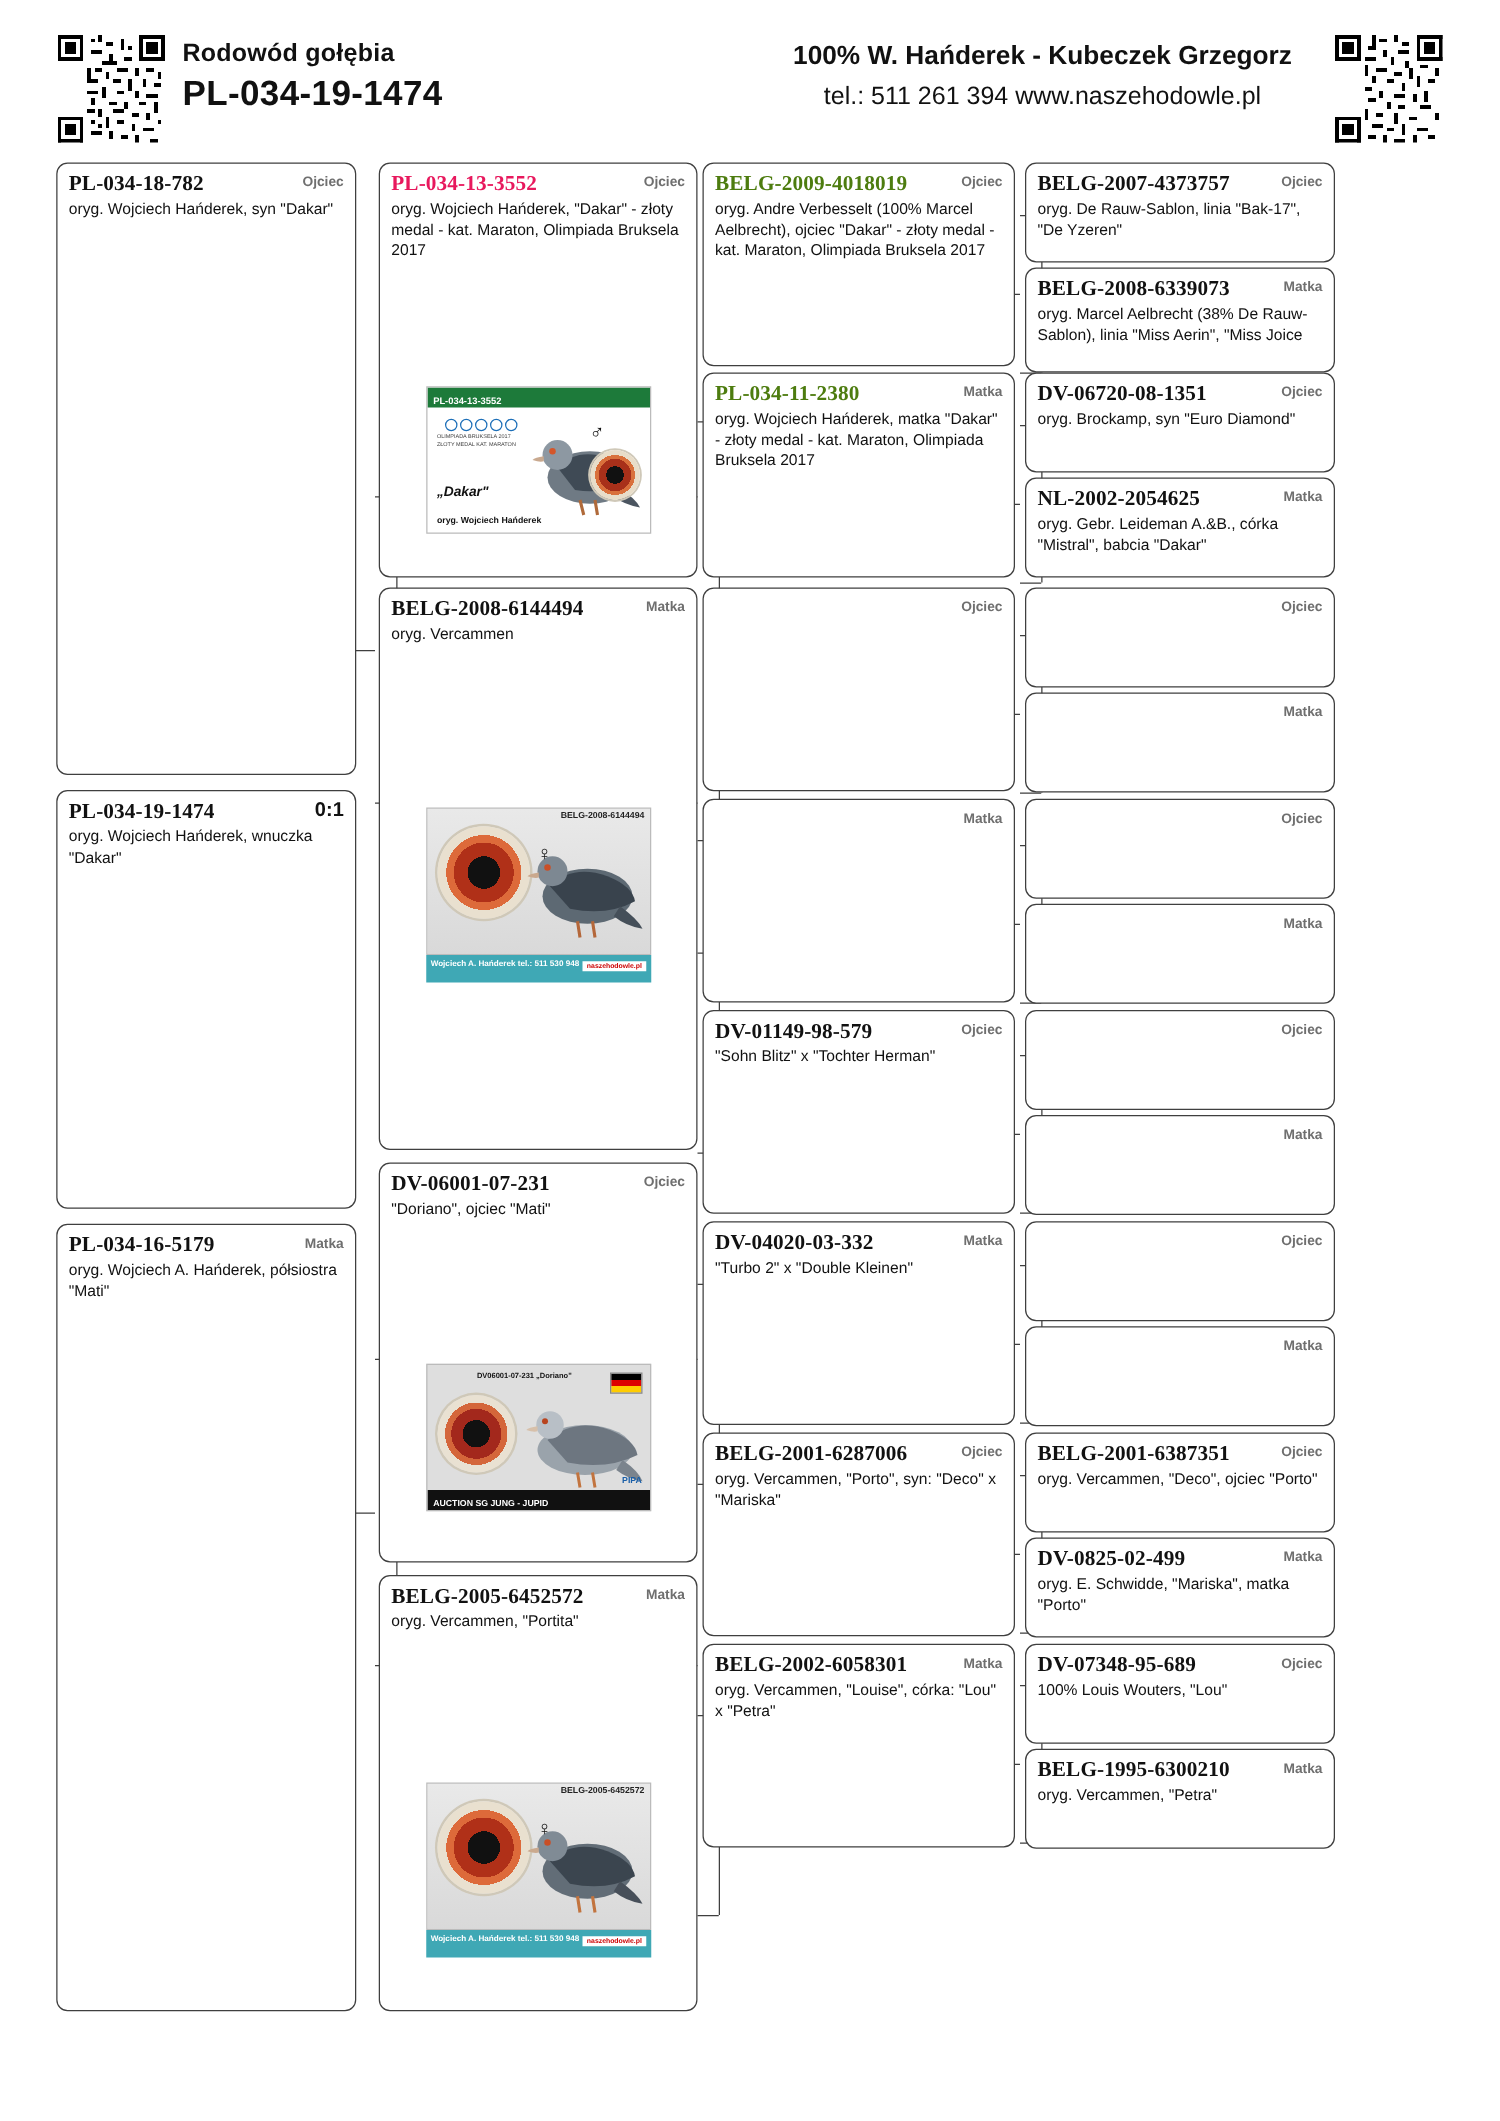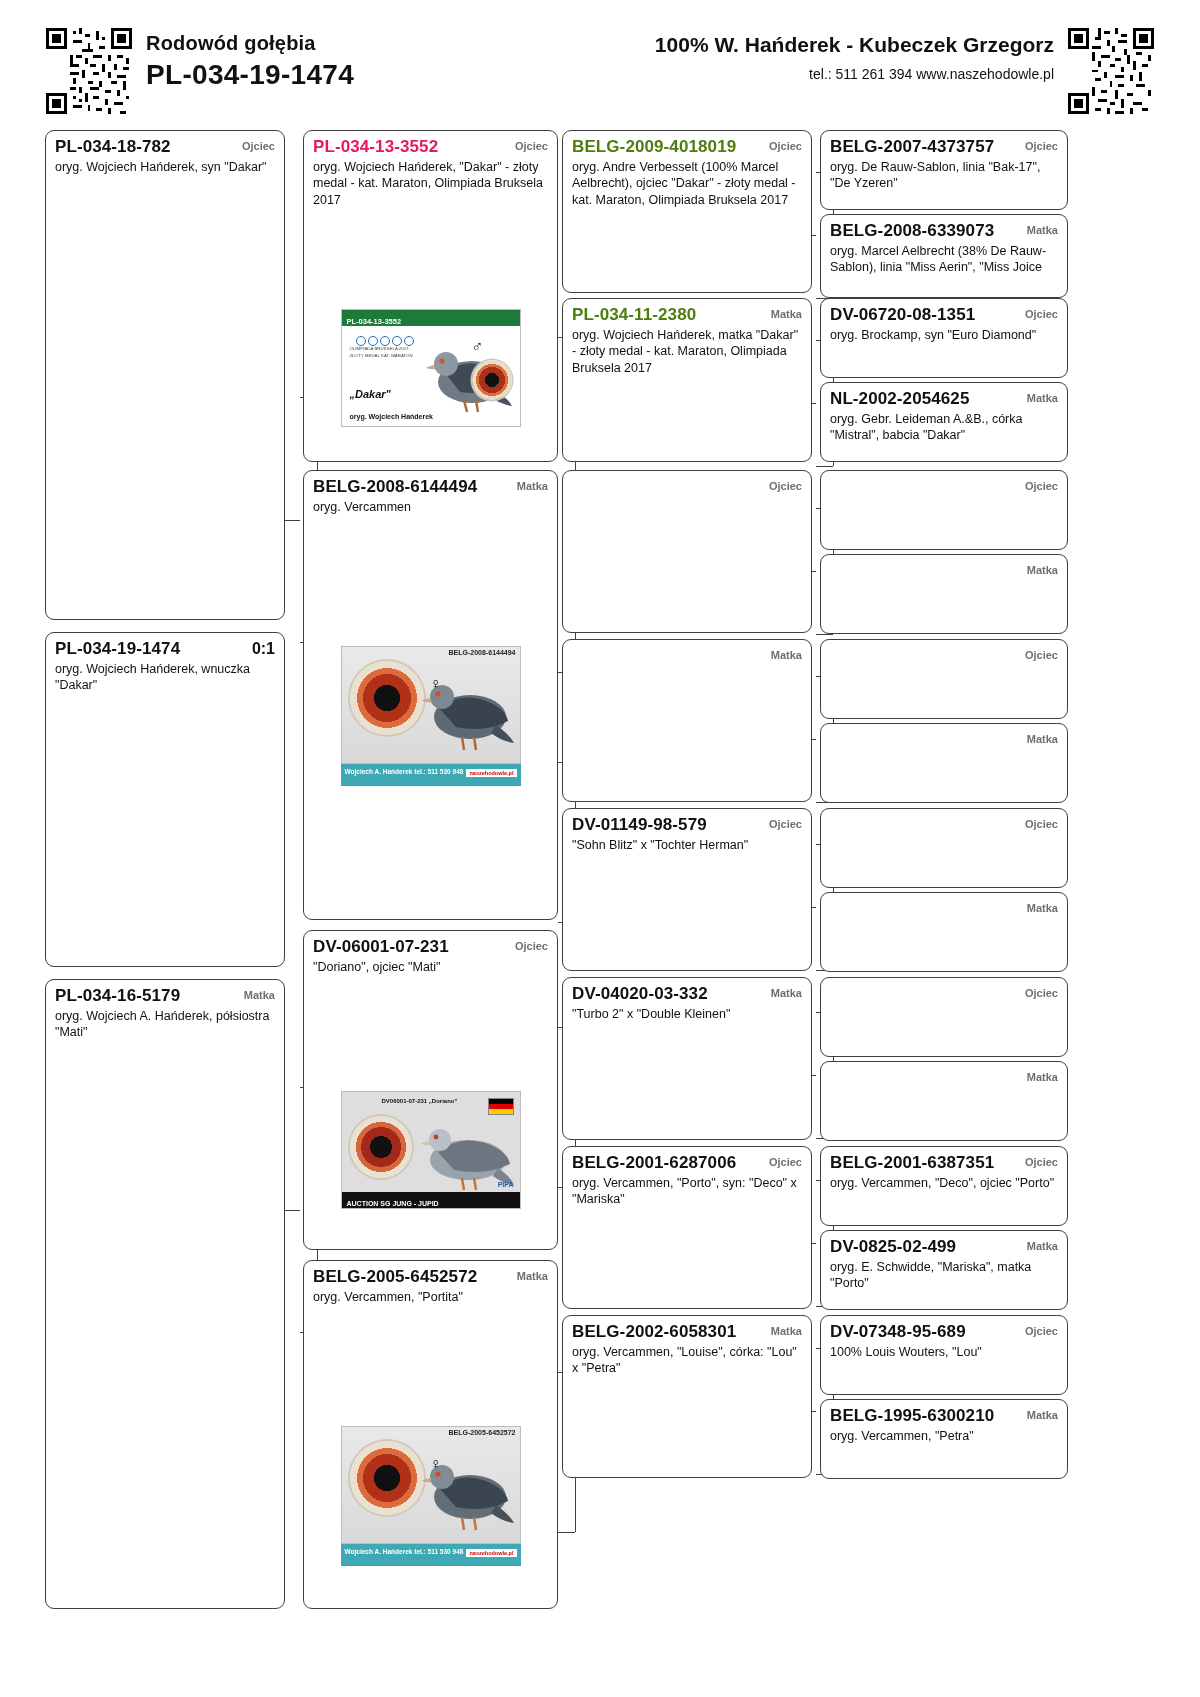--- a/index.html
+++ b/index.html
@@ -42,31 +42,31 @@
     font-size: 28px;
     font-weight: bold;
     margin: 0;
     letter-spacing: .3px;
   }
 
   .header-right {
     position: absolute;
     right: 146px;
     top: 32px;
-    text-align: right;
+    text-align: center;
     width: 440px;
   }
   .header-right .owner {
     font-size: 21px;
     font-weight: bold;
     line-height: 1.25;
     margin: 0;
   }
   .header-right .contact {
-    font-size: 14px;
+    font-size: 20px;
     margin-top: 8px;
     color: #111;
   }
 
   
   .pedigree {
     position: absolute;
     left: 0; top: 122px;
     width: 1200px;
     height: 1575px;
@@ -80,20 +80,21 @@
     padding: 6px 9px 8px 9px;
     overflow: hidden;
   }
   .card .ring {
     font-size: 17px;
     font-weight: bold;
     display: inline-block;
     margin: 0;
     line-height: 1.15;
     letter-spacing: .1px;
+    font-family: Liberation Serif, serif;
   }
   .card .role {
     float: right;
     font-size: 11px;
     font-weight: bold;
     color: #6f6f6f;
     margin-top: 3px;
   }
   .card .desc {
     clear: both;

